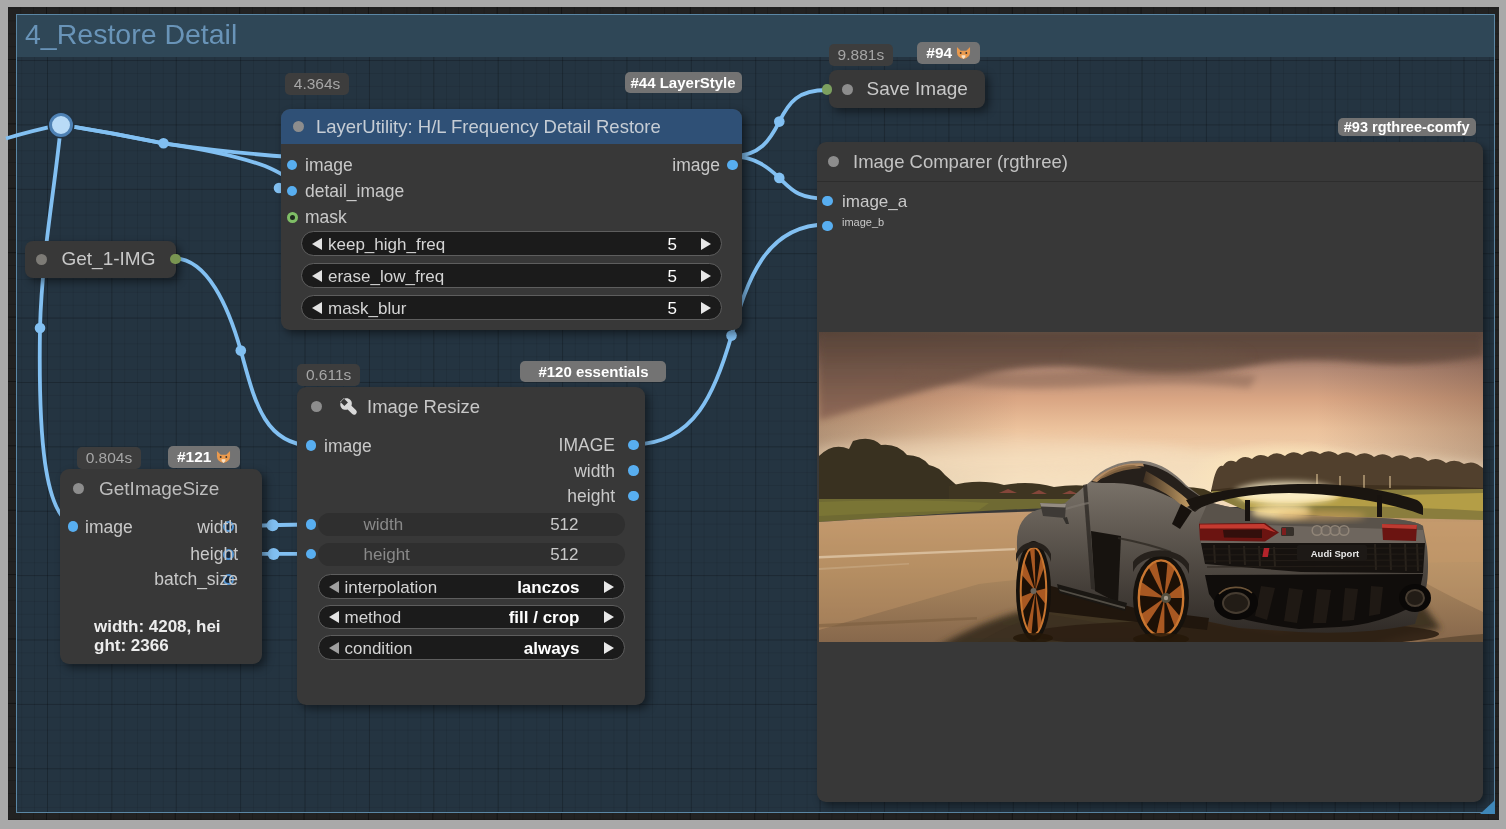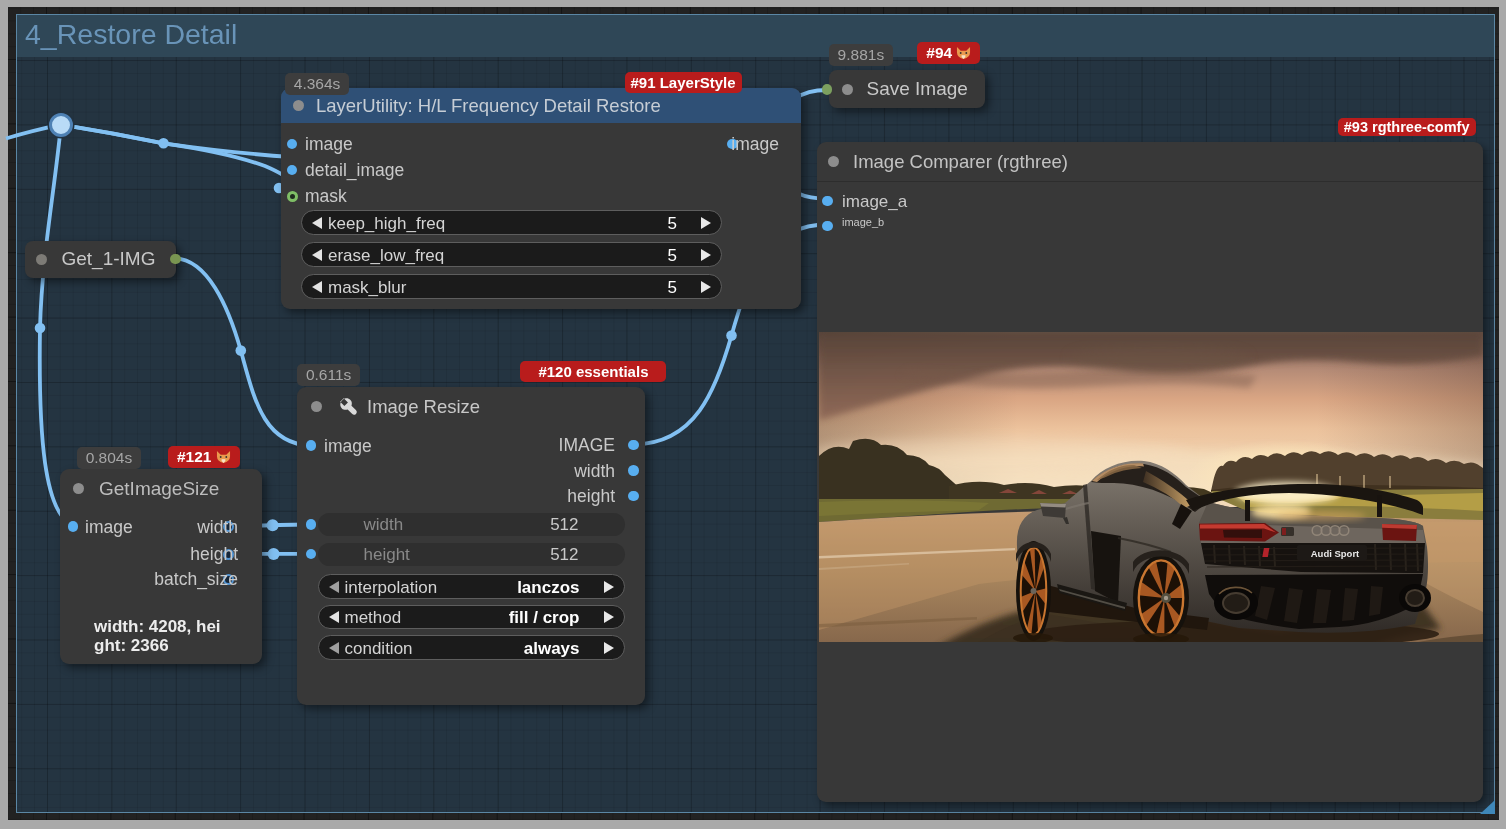--- a/index.html
+++ b/index.html
@@ -49,21 +49,21 @@
   .wval { position:absolute; right:44px; top:2.5px; font-size:17px; color:#fff; font-weight:bold; }
   .arrl { position:absolute; left:10px; top:5.5px; width:0; height:0;
     border-top:6.5px solid transparent; border-bottom:6.5px solid transparent;
     border-right:10px solid #e3e3e3; }
   .arrr { position:absolute; right:10px; top:5.5px; width:0; height:0;
     border-top:6.5px solid transparent; border-bottom:6.5px solid transparent;
     border-left:10px solid #e8e8e8; }
   .badge { position:absolute; z-index:4; border-radius:5px; font-size:15.5px;
     white-space:nowrap; }
   .btime { background:#3d3d3d; color:#a6a6a6; padding:2px 9px; }
-  .bid { background:#b91c1c; color:#fff; font-weight:bold; padding:2px 9px; }
+  .bid { background:#737373; color:#fff; font-weight:bold; padding:2px 9px; }
   #reroute { position:absolute; left:49px; top:113px; width:24px; height:24px;
     border-radius:50%; background:#b9dbf7; border:3px solid #4e81b4;
     box-shadow:0 0 0 1.5px #223240; z-index:4; }
 </style>
 </head>
 <body>
 <div id="stage">
   <div id="canvas"></div>
   <div id="group"></div>
   <div id="grouphead"></div>
@@ -88,21 +88,21 @@
       <circle cx="40" cy="328" r="5.3"></circle>
       <circle cx="240.8" cy="350.6" r="5.3"></circle>
       <circle cx="272.6" cy="525.3" r="6"></circle>
       <circle cx="273.6" cy="553.9" r="6"></circle>
       <circle cx="731.5" cy="335.6" r="5.3"></circle>
       <circle cx="779.3" cy="121.6" r="5.3"></circle>
       <circle cx="779.3" cy="177.9" r="5.3"></circle>
     </g>
   </svg>
 
-  <div class="node" id="n-layer" style="left:281px; top:88px; width:520px; height:221px;">
+  <div class="node" id="n-layer" style="left:281px; top:109px; width:461px; height:221px;">
     <div class="nhead" style="background:#2f5076;"></div>
     <div class="ndot" style="left:12px; top:12px;"></div>
     <div class="ntitle" style="left:35px; top:7px; color:#c6cdd5;">LayerUtility: H/L Frequency Detail Restore</div>
     <div class="port p-img" style="left:5.5px; top:50.5px;"></div>
     <div class="plab" style="left:24px; top:46px;">image</div>
     <div class="port p-img" style="left:5.5px; top:76.5px;"></div>
     <div class="plab" style="left:24px; top:72px;">detail_image</div>
     <div class="port p-green" style="left:5.5px; top:102.5px;"></div>
     <div class="plab" style="left:24px; top:98px;">mask</div>
     <div class="port p-img" style="left:446px; top:50.5px;"></div>
@@ -423,21 +423,21 @@
       </svg>
     </div>
     <svg style="position:absolute; left:661px; top:657px;" width="18" height="16" viewBox="0 0 18 16">
       <path d="M2,15 L17,15 L17,1 Z" fill="#3f87b8"></path>
     </svg>
   </div>
 
   <div id="reroute"></div>
 
   <div class="badge btime" style="left:284.8px; top:72.6px;">4.364s</div>
-  <div class="badge bid" style="left:624.5px; top:71.6px; font-size:15px; padding:2px 6px;">#91 LayerStyle</div>
+  <div class="badge bid" style="left:624.5px; top:71.6px; font-size:15px; padding:2px 6px;">#44 LayerStyle</div>
   <div class="badge btime" style="left:828.6px; top:44px;">9.881s</div>
   <div class="badge bid" style="left:917.3px; top:42px;">#94 <svg width="15" height="14" viewBox="0 0 16 15" style="vertical-align:-2px;">
         <path d="M1,1 L5,5 L11,5 L15,1 L15,7 Q15,12 8,14 Q1,12 1,7 Z" fill="#ea9a4e"></path>
         <path d="M8,14 Q5,12 6,10 L10,10 Q11,12 8,14 Z" fill="#f7e3c8"></path>
         <circle cx="5" cy="7.5" r="1" fill="#333"></circle>
         <circle cx="11" cy="7.5" r="1" fill="#333"></circle>
       </svg></div>
   <div class="badge bid" style="left:1337.8px; top:117.5px; font-size:14.5px; padding:1px 6px;">#93 rgthree-comfy</div>
   <div class="badge btime" style="left:296.9px; top:364.4px;">0.611s</div>
   <div class="badge bid" style="left:520.4px; top:361.2px; font-size:15px; padding:2px 18px;">#120 essentials</div>

